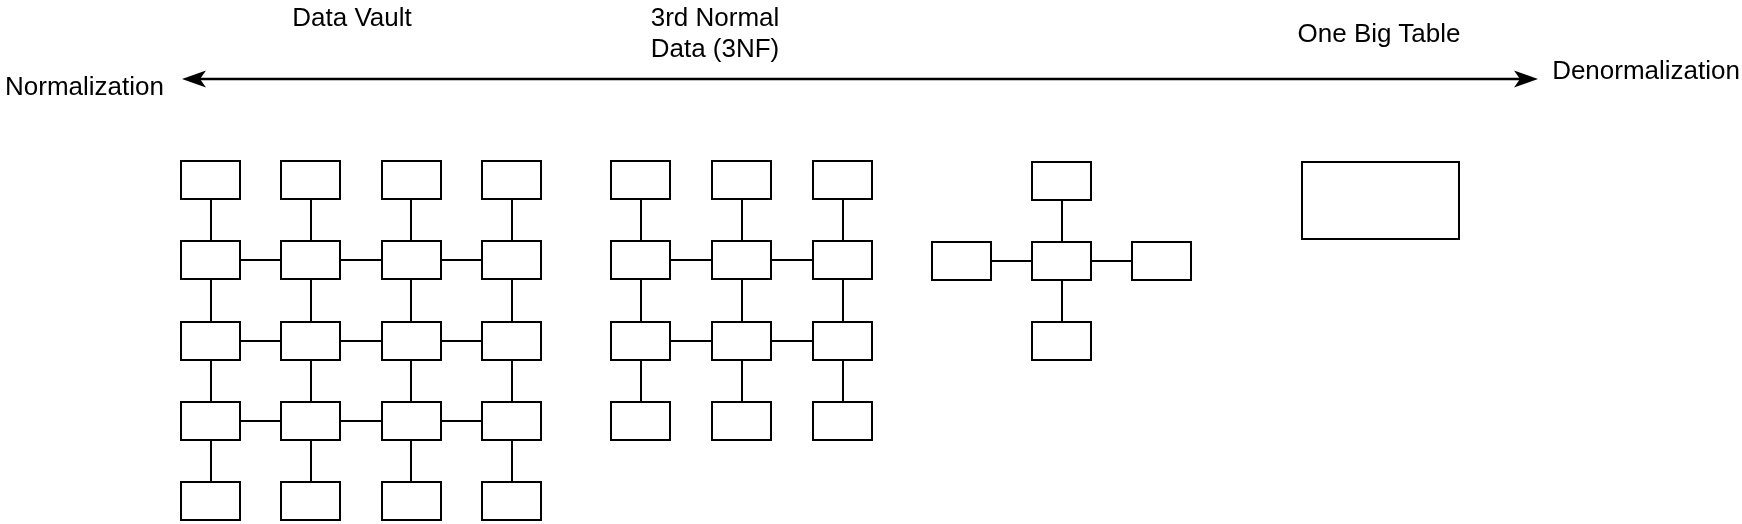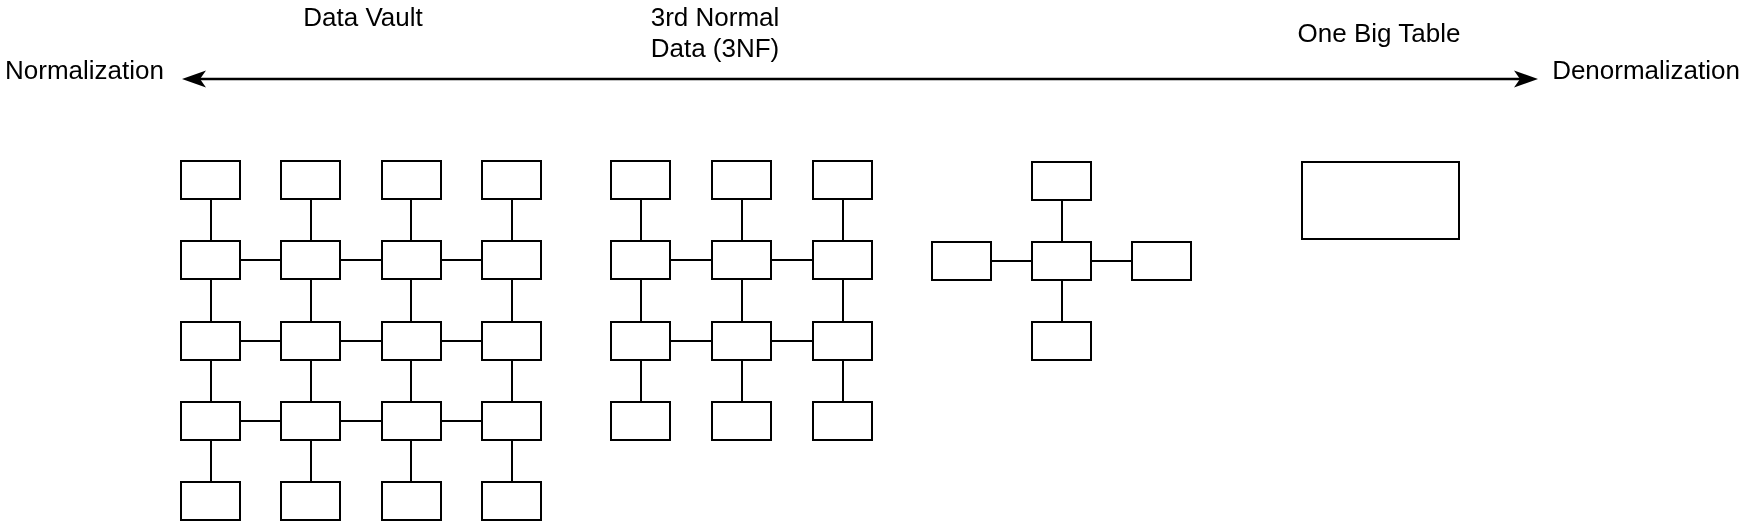--- a/index.html
+++ b/index.html
@@ -11,21 +11,21 @@
     font-family: "Liberation Sans", sans-serif;
     color: #000000;
     overflow: hidden;
   }
   .side-label {
     position: absolute;
     font-size: 26px;
     line-height: 28px;
     white-space: nowrap;
   }
-  .side-label.left  { left: 5px;  top: 56px; text-align: right; }
+  .side-label.left  { left: 5px;  top: 72px; text-align: right; }
   .side-label.right { right: 2px; top: 56px; }
   .model-label {
     position: absolute;
     top: 2px;
     transform: translateX(-50%);
     text-align: center;
     font-size: 26px;
     line-height: 31px;
     white-space: nowrap;
   }
@@ -54,21 +54,21 @@
   <div class="side-label left">Normalization</div>
 
   <div class="side-label right">Denormalization</div>
 
   <svg class="arrow-svg">
     <line id="arrow-line" stroke="#000000" x1="197" x2="1523" y1="79" y2="79" stroke-width="2.5"></line>
     <path id="arrow-head-left" fill="#000000" stroke="none" d="M 182 79 L 206 70.5 L 200 79 L 206 87.5 Z"></path>
     <path id="arrow-head-right" fill="#000000" stroke="none" d="M 1538 79 L 1514 70.5 L 1520 79 L 1514 87.5 Z"></path>
   </svg>
 
-  <div class="model-label" id="label-0" style="left: 363px;">
+  <div class="model-label" id="label-0" style="left: 352px;">
     <div>Data Vault</div>
   </div>
 
   <div class="model-label" id="label-1" style="left: 715px;">
     <div>3rd Normal</div>
     <div>Data (3NF)</div>
   </div>
 
 
   <div class="model-label" id="label-3" style="left: 1379px; margin-top: 16px;">

